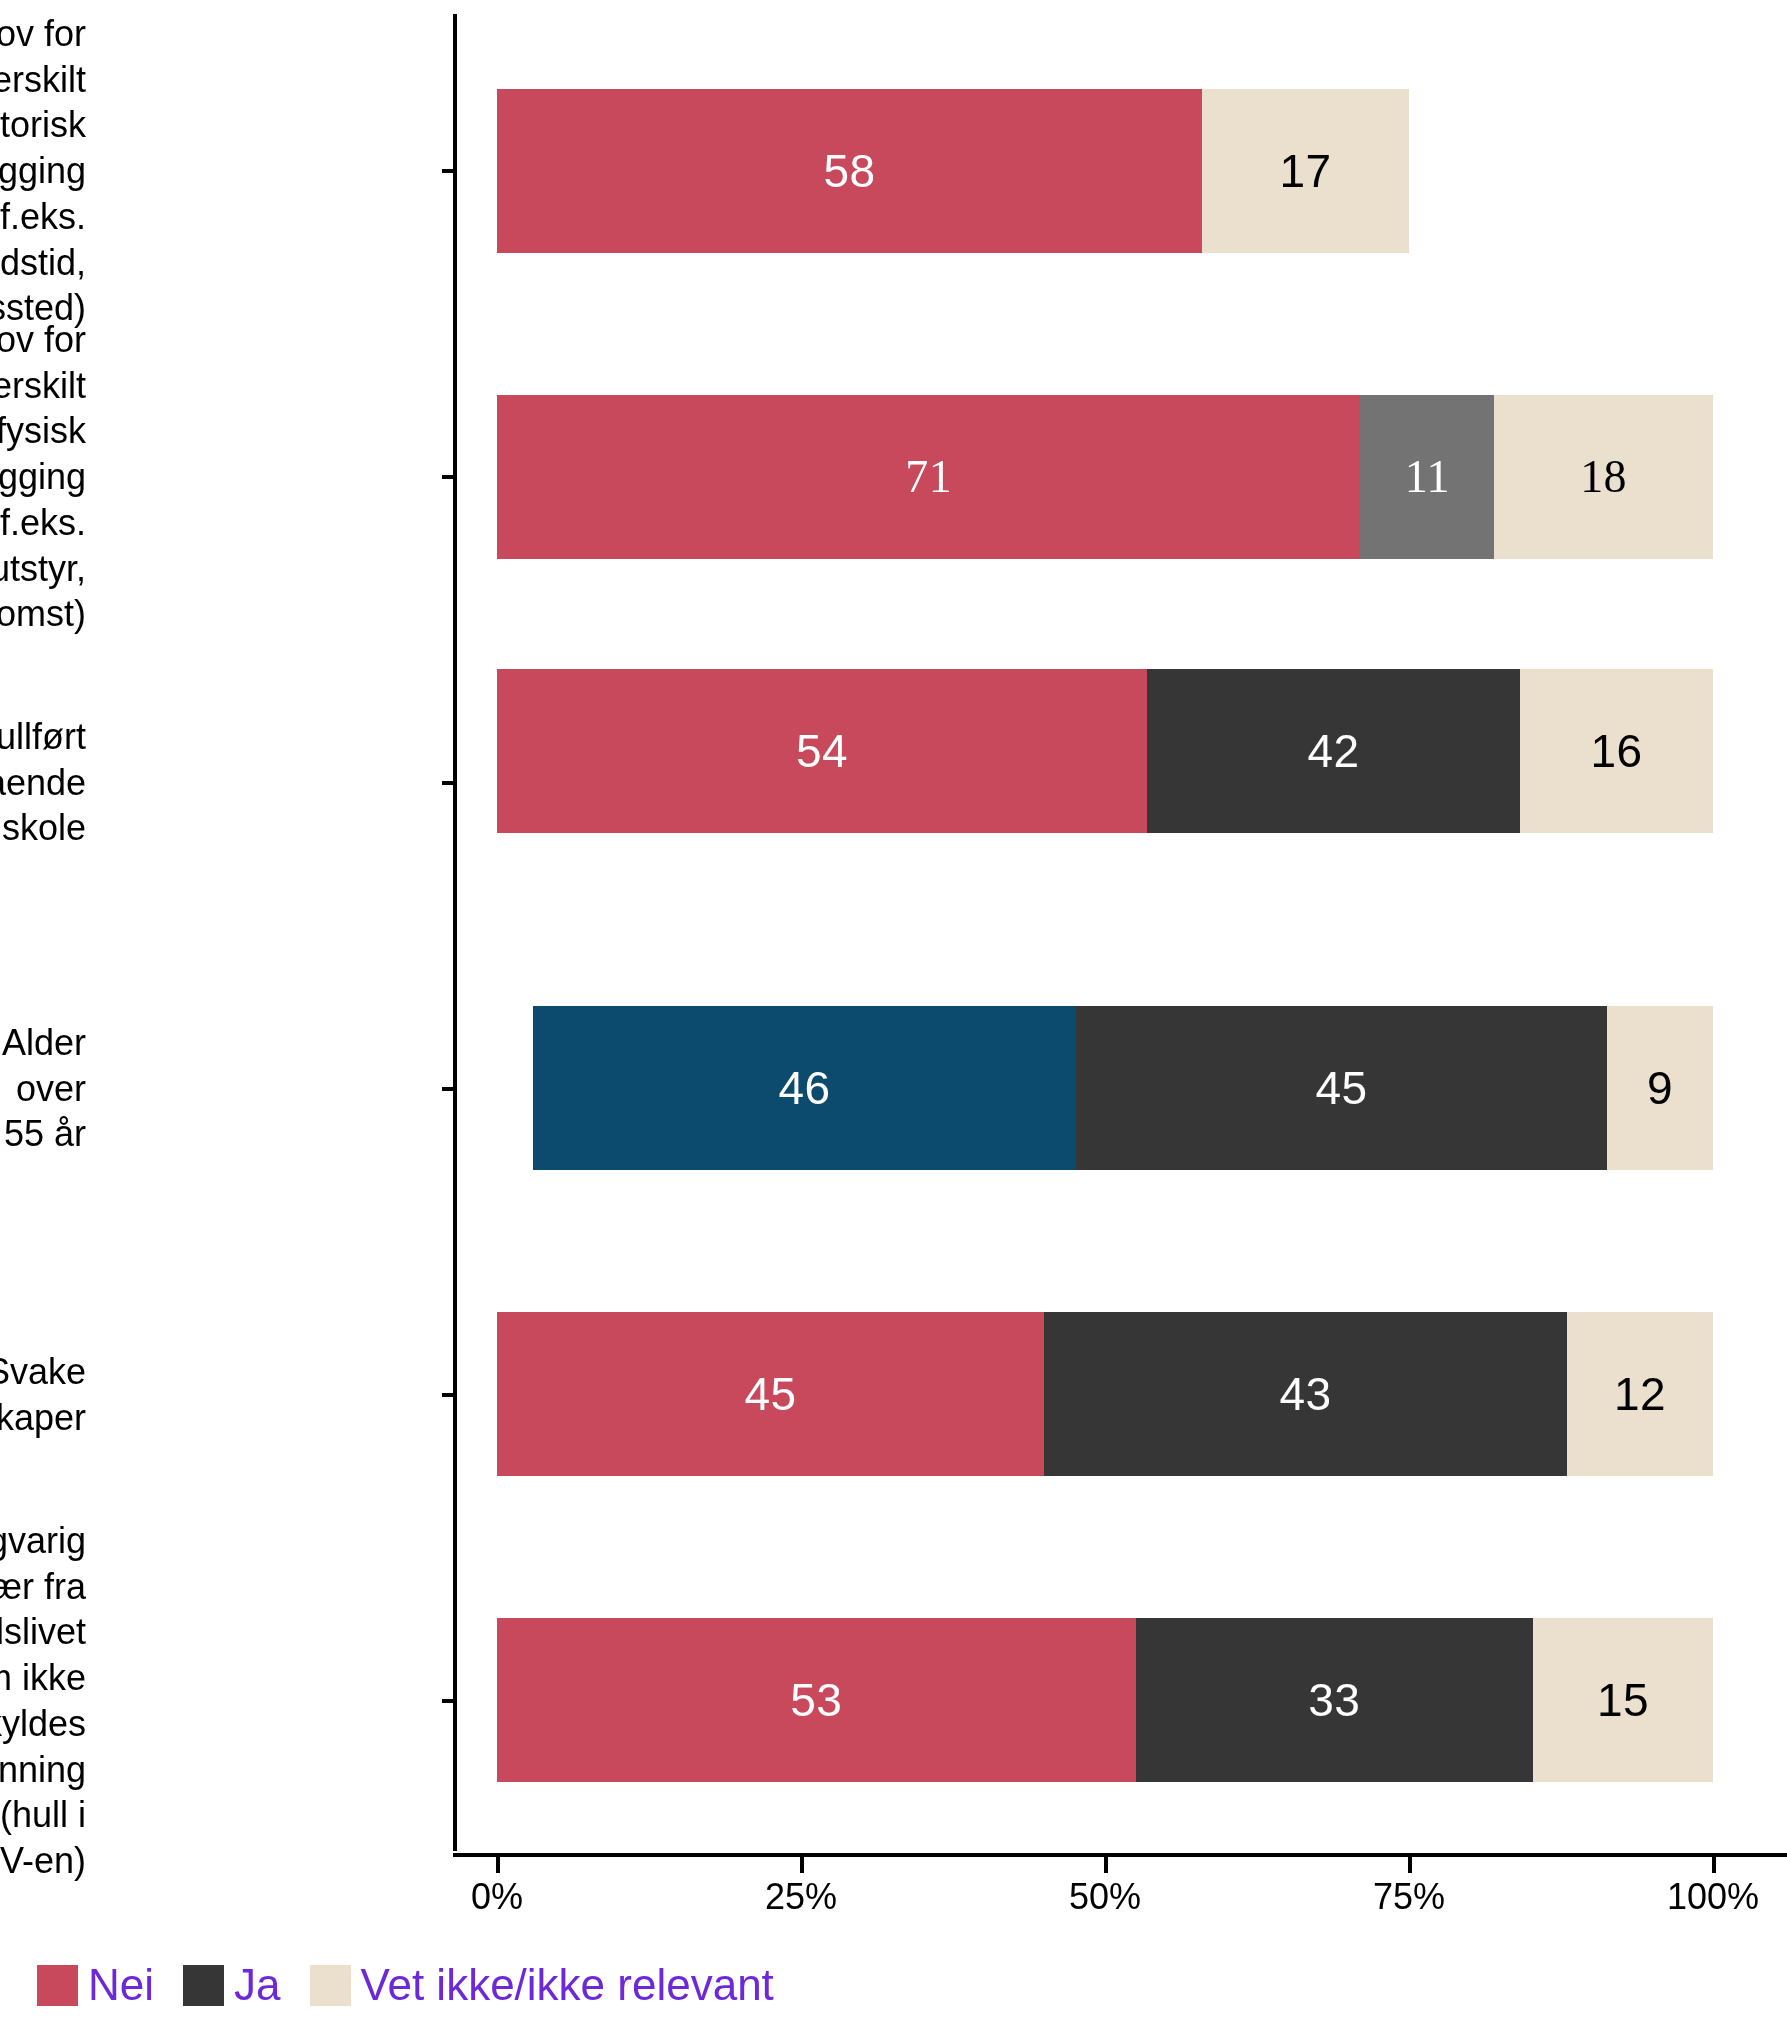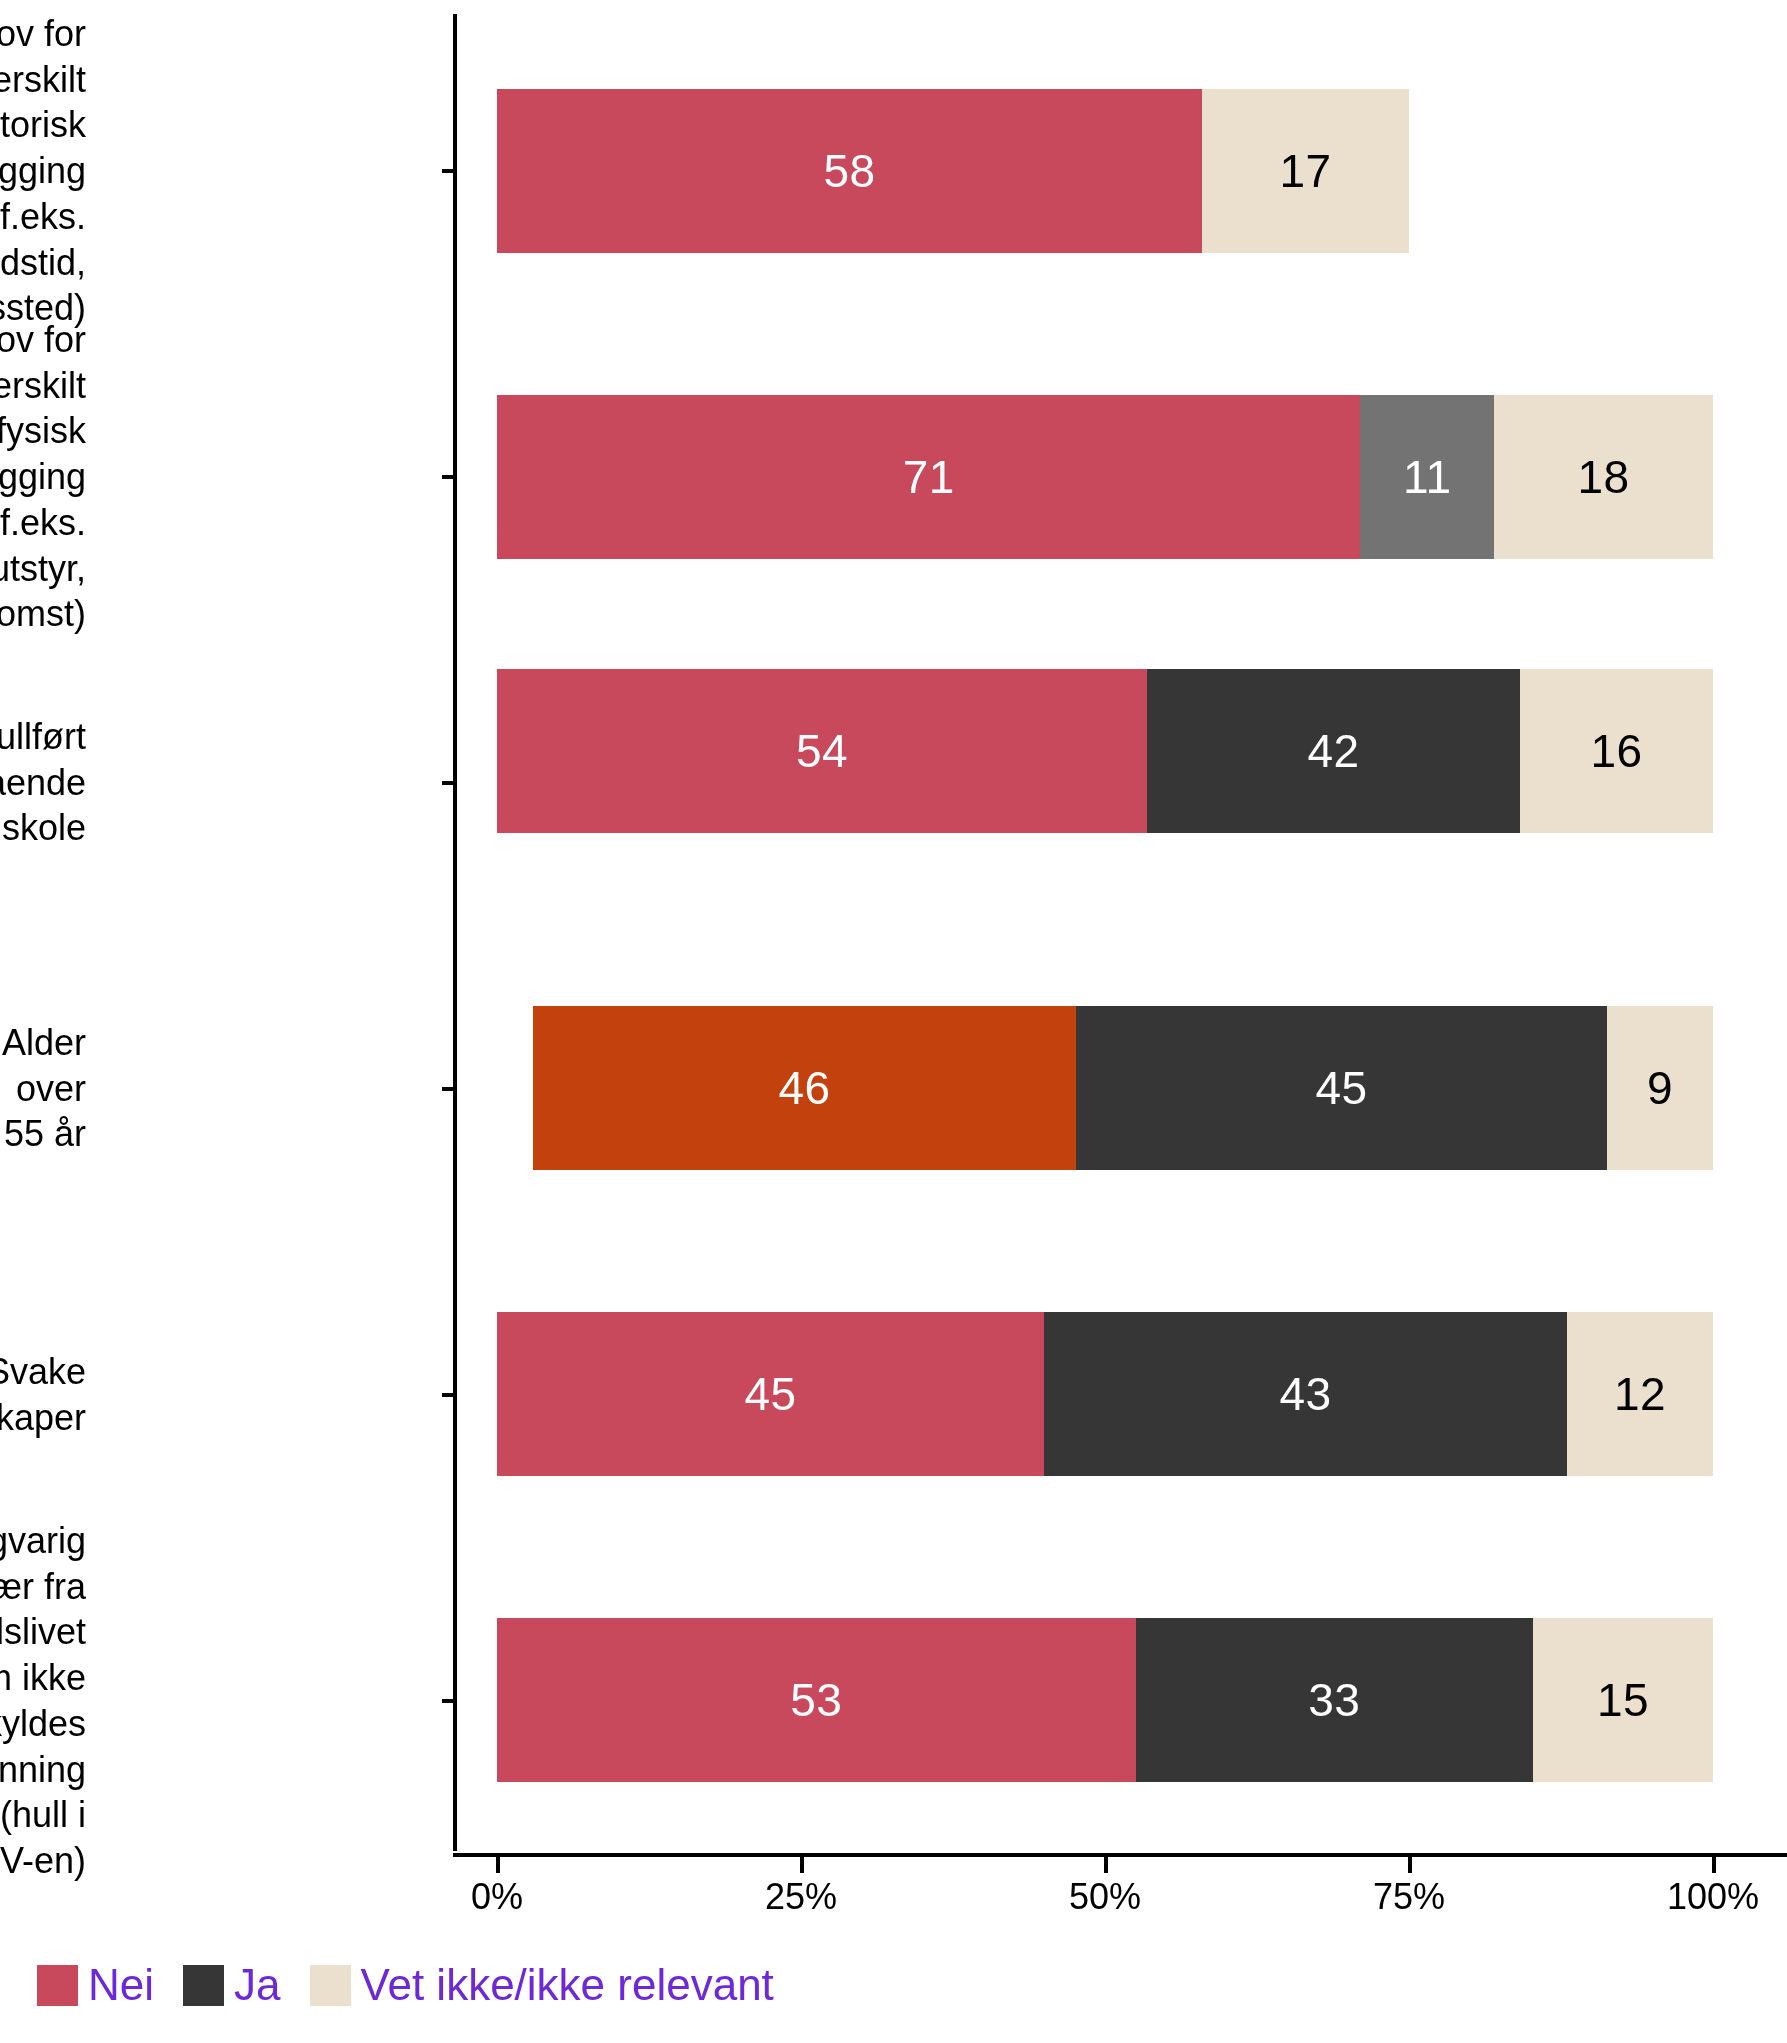--- a/index.html
+++ b/index.html
@@ -157,21 +157,21 @@
       <div class="row" style="top: 89px; height: 164px;">
         <div class="bars" style="left: 497px; width: 1216px;">
           <div class="seg" style="width: 705px; background: rgb(200, 72, 92);">
             <span class="seg-label light">58</span>
           </div>
           <div class="seg" style="width: 207px; background: rgb(235, 223, 206);">
             <span class="seg-label dark">17</span>
           </div>
         </div>
       </div>
-      <div class="row" style="top: 395px; height: 164px;">
+      <div class="row" style="top: 395px; height: 164px; font-family: Liberation Serif, serif;">
         <div class="bars" style="left: 497px; width: 1216px;">
           <div class="seg" style="width: 864px; background: rgb(200, 72, 92);">
             <span class="seg-label light">71</span>
           </div>
           <div class="seg" style="width: 134px; background: #737373;">
             <span class="seg-label light">11</span>
           </div>
           <div class="seg" style="width: 219px; background: rgb(235, 223, 206);">
             <span class="seg-label dark">18</span>
           </div>
@@ -185,21 +185,21 @@
           <div class="seg" style="width: 377px; background: rgb(54, 54, 54);">
             <span class="seg-label light">42</span>
           </div>
           <div class="seg" style="width: 195px; background: rgb(235, 223, 206);">
             <span class="seg-label dark">16</span>
           </div>
         </div>
       </div>
       <div class="row" style="top: 1006px; height: 164px;">
         <div class="bars" style="left: 497px; width: 1216px;">
-          <div class="seg" style="width: 559px; background: #c2410c; margin-left: 36px;">
+          <div class="seg" style="width: 559px; background: #0c4a6e; margin-left: 36px;">
             <span class="seg-label light">46</span>
           </div>
           <div class="seg" style="width: 547px; background: rgb(54, 54, 54);">
             <span class="seg-label light">45</span>
           </div>
           <div class="seg" style="width: 109px; background: rgb(235, 223, 206);">
             <span class="seg-label dark">9</span>
           </div>
         </div>
       </div>

